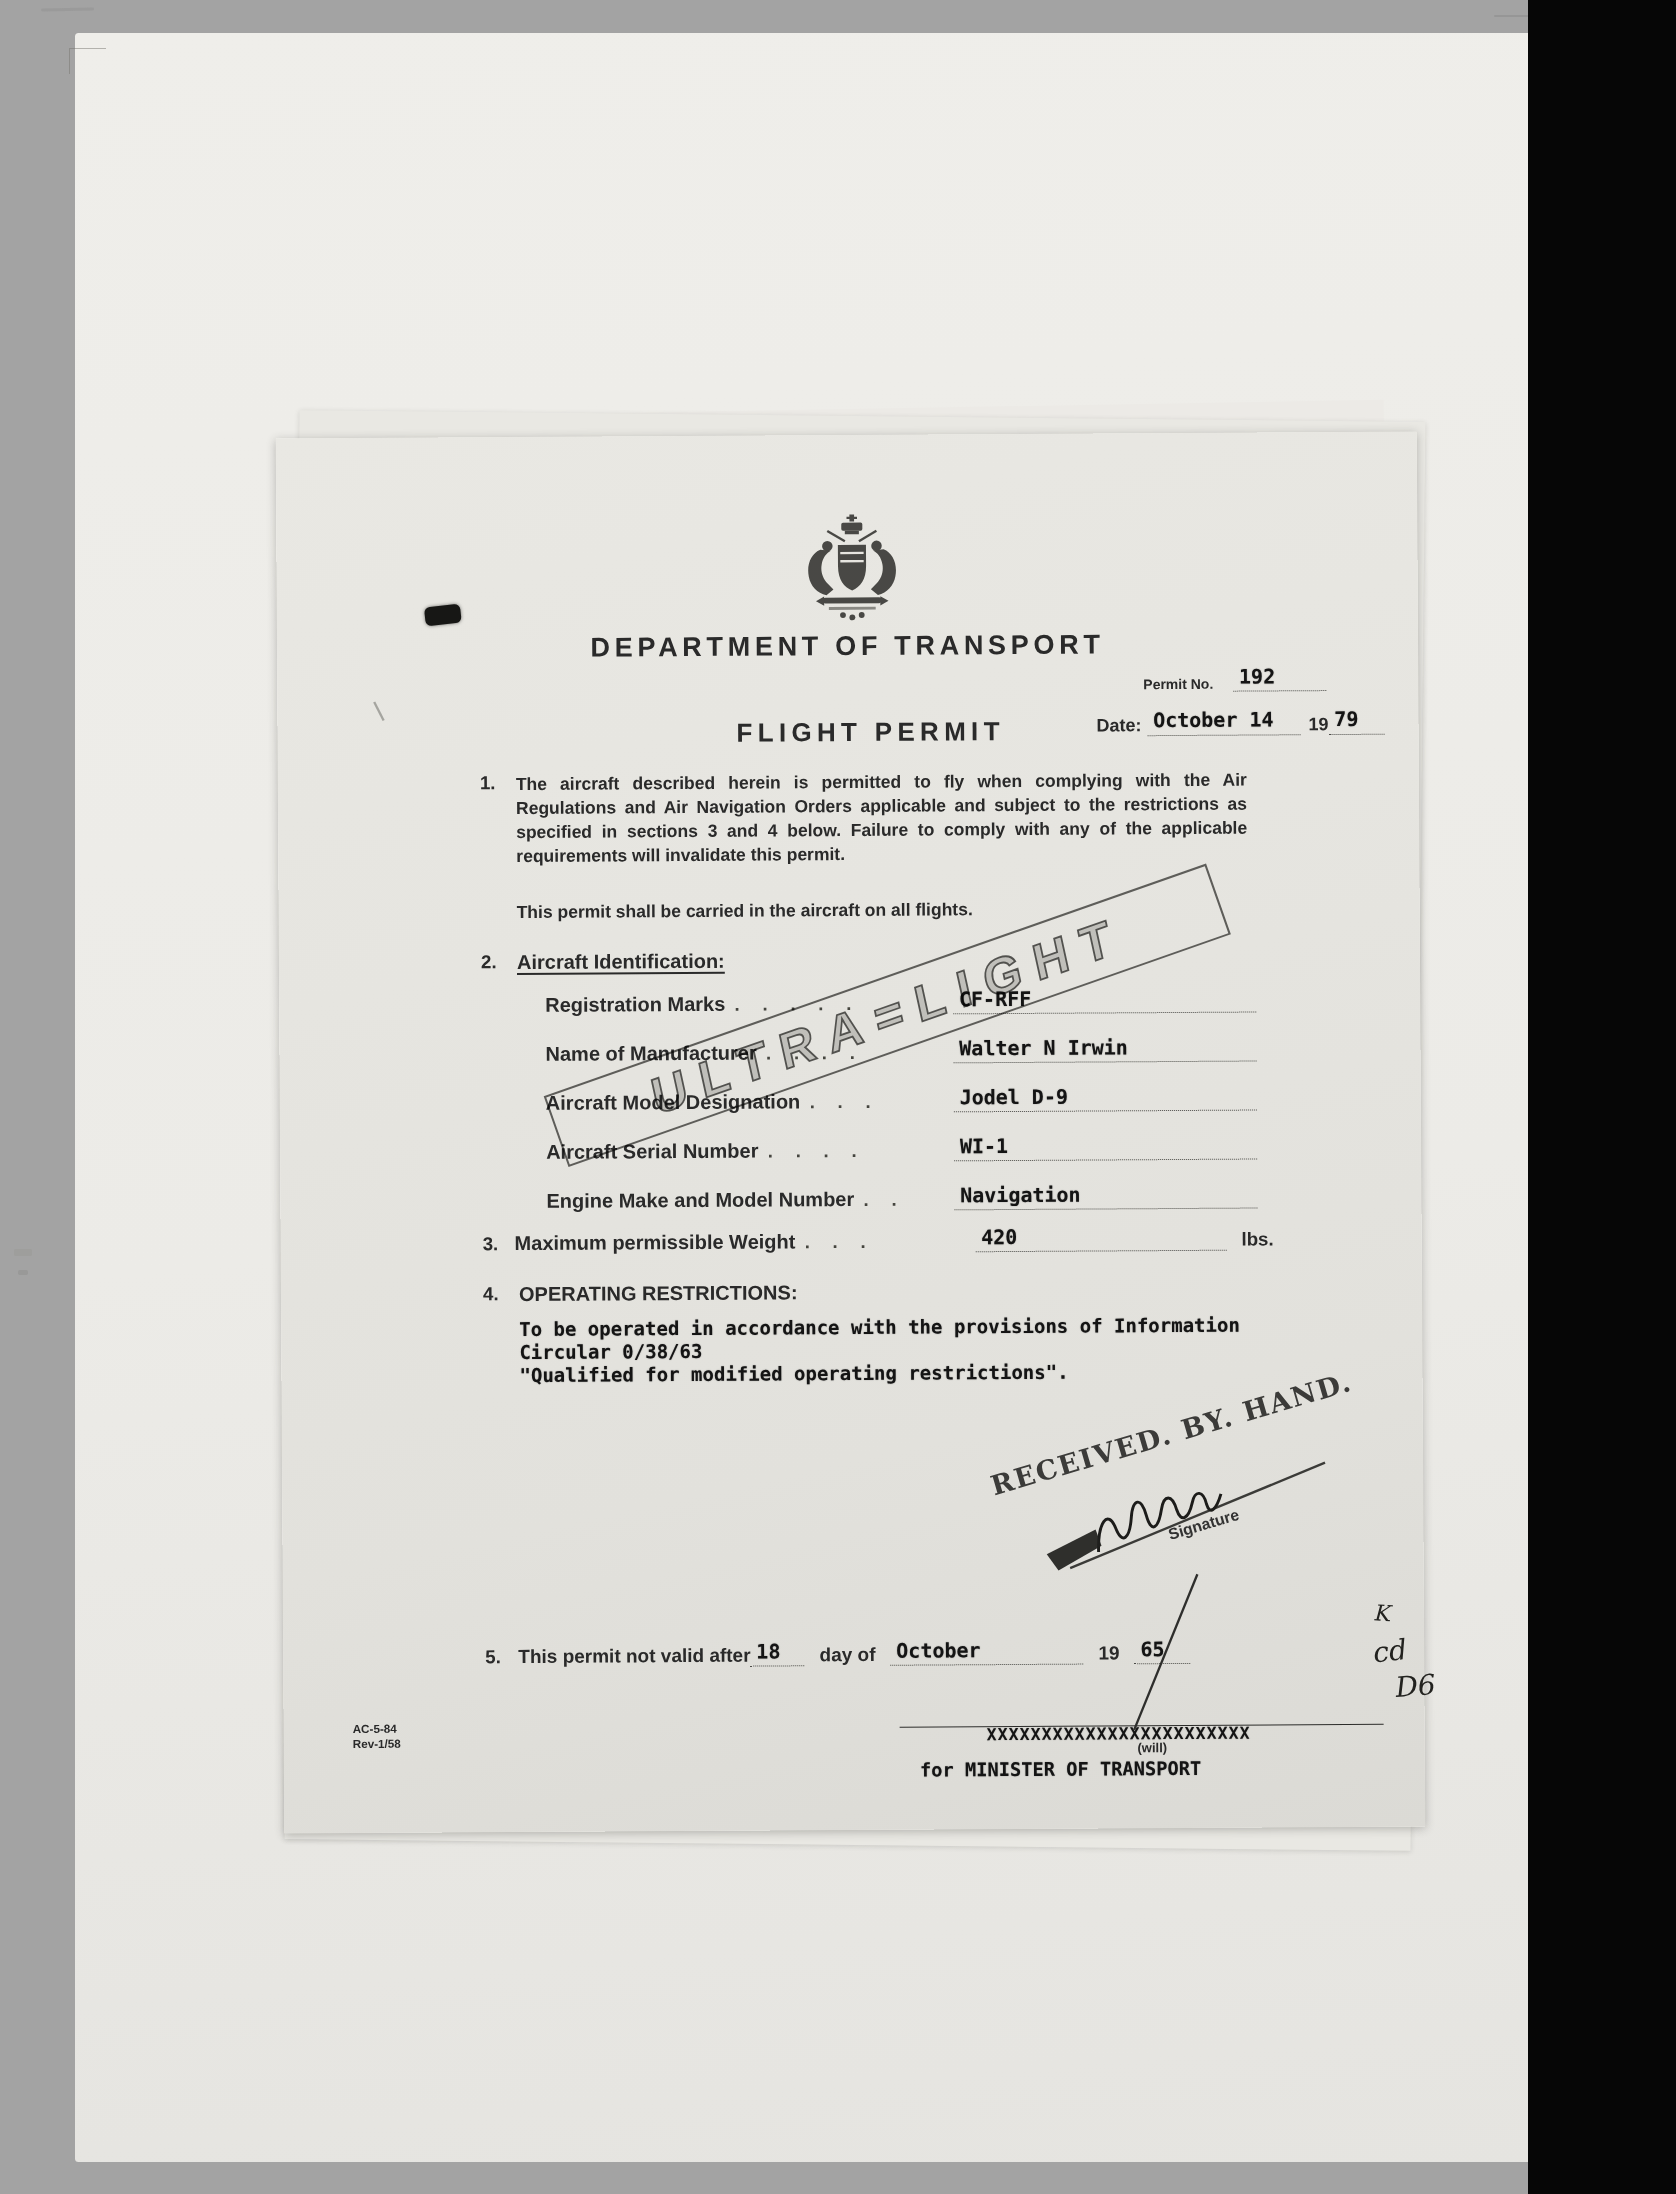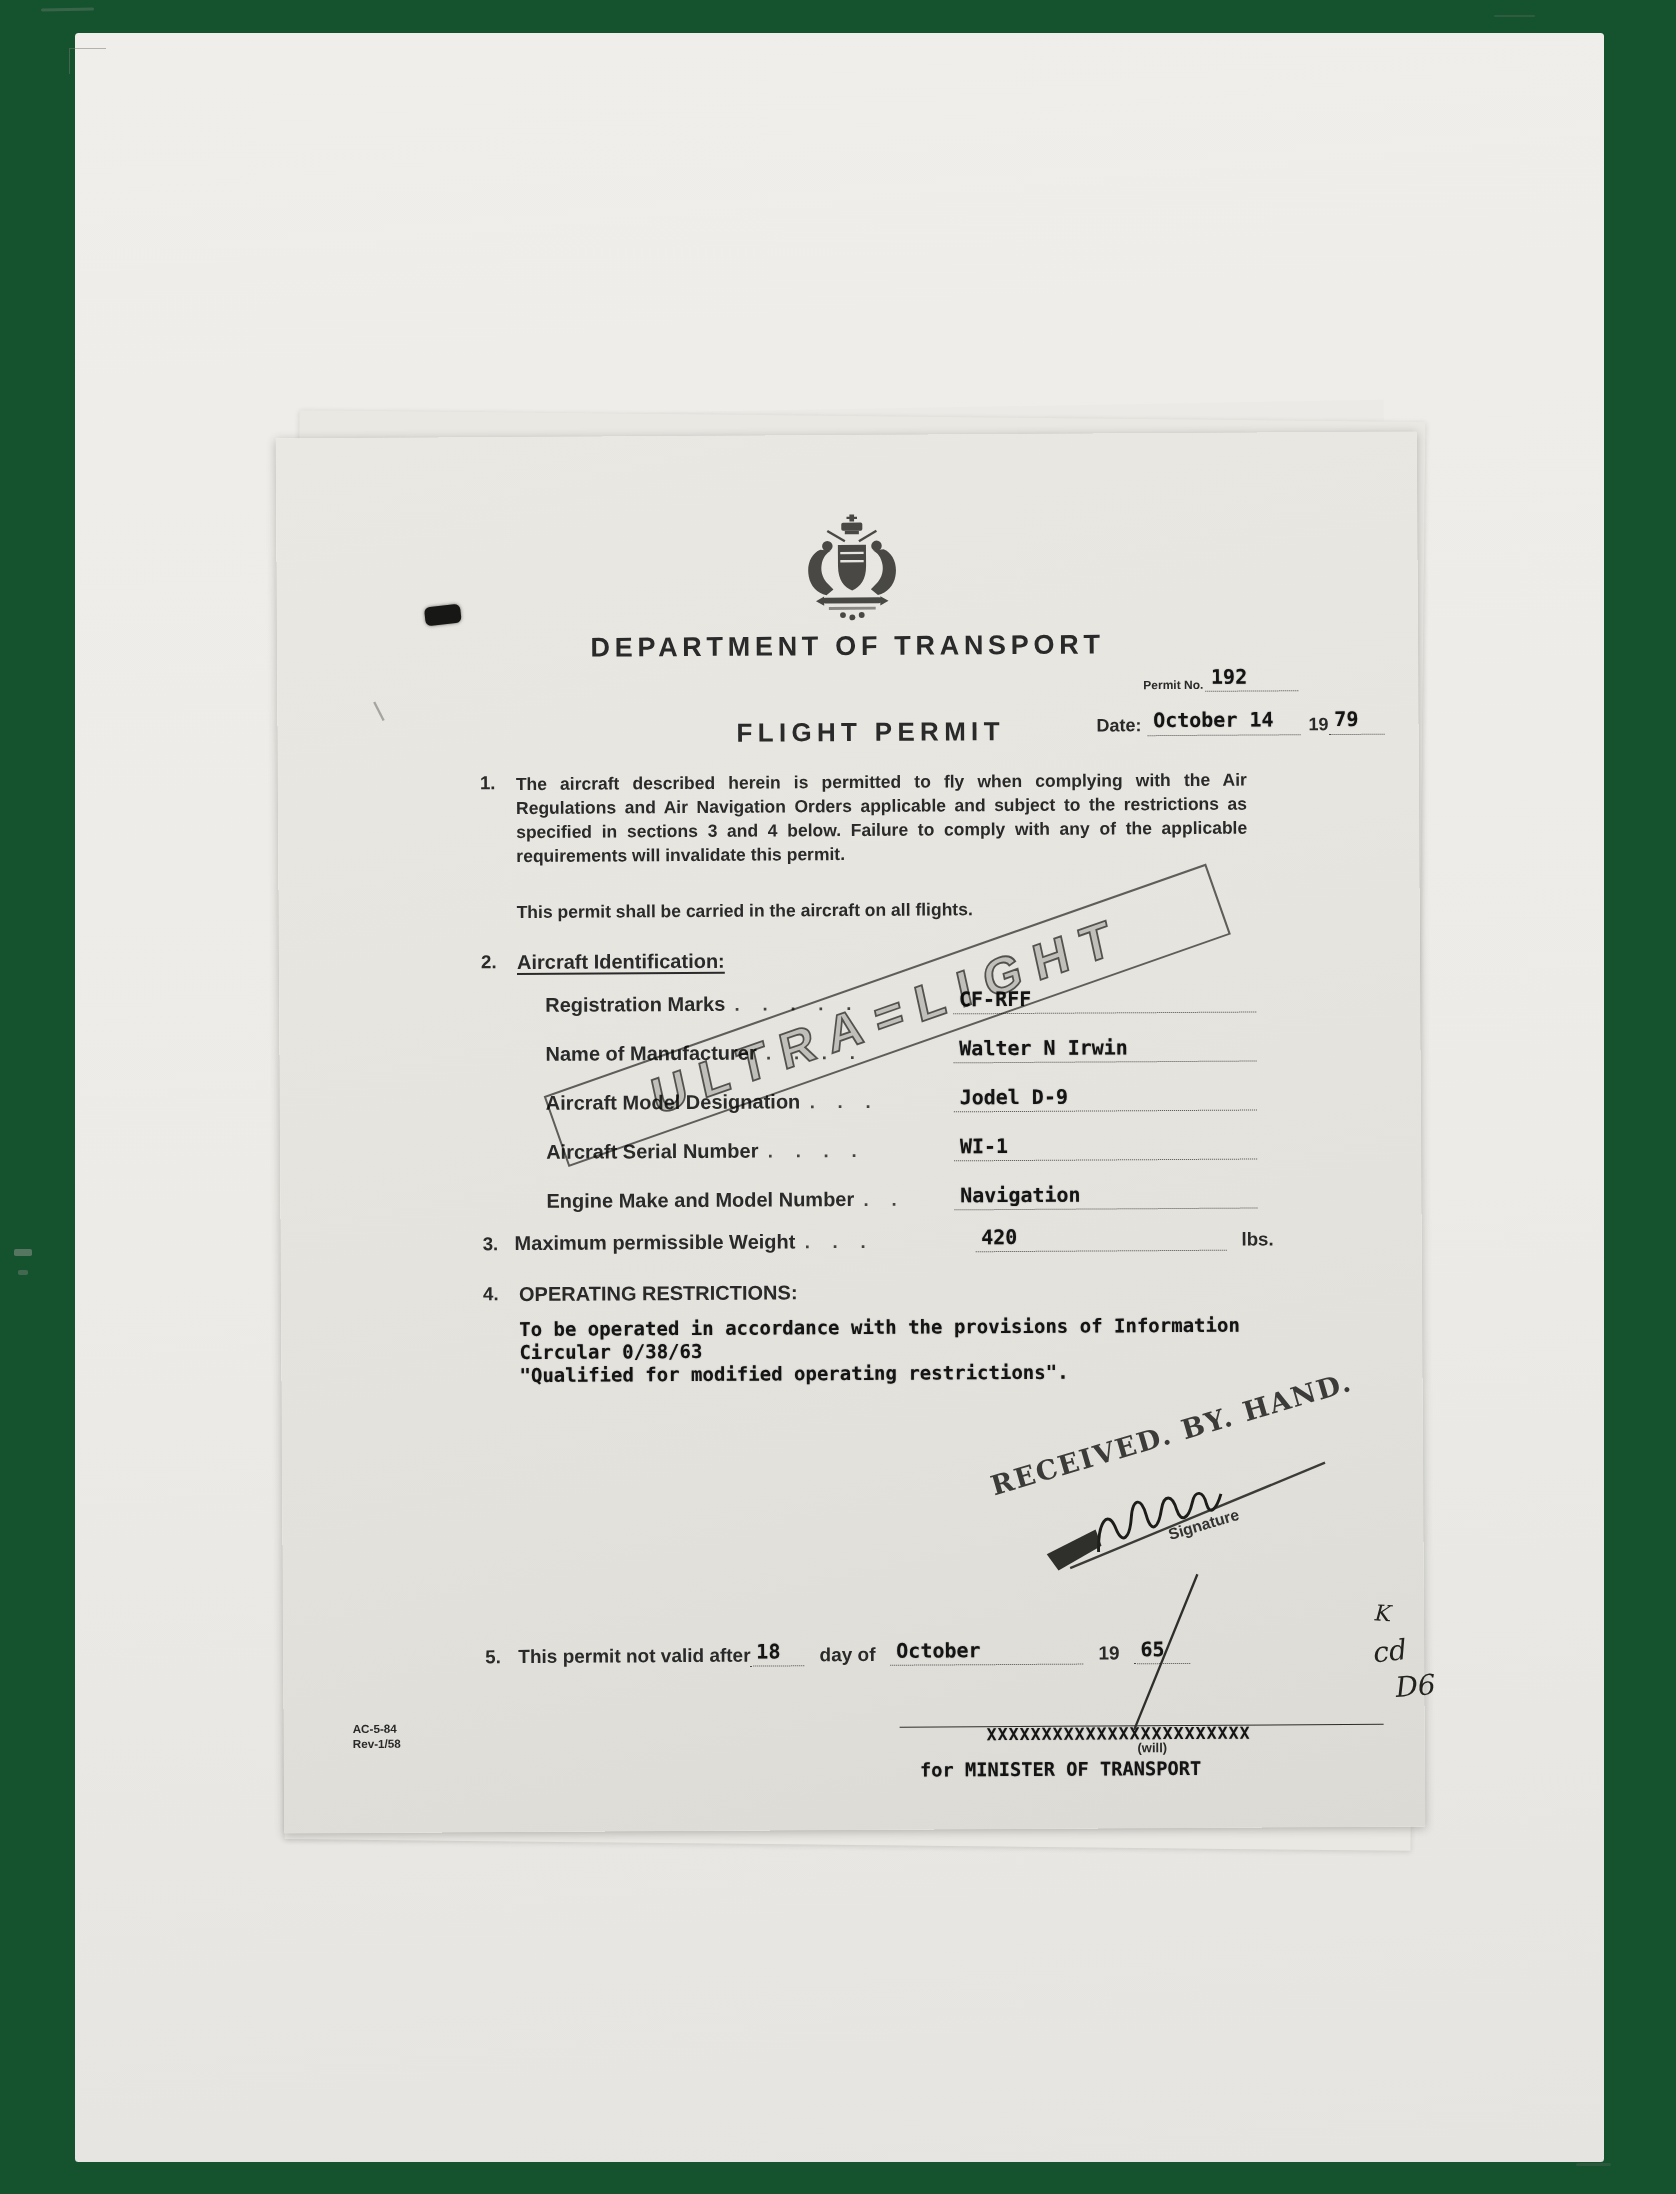--- a/index.html
+++ b/index.html
@@ -1,16 +1,16 @@
 <!DOCTYPE html>
 <html style="font-size:9.3px"><head>
 <meta charset="utf-8">
 <style>
   html,body{margin:0;padding:0;background:#060606;}
-  .canvas{position:relative;width:1676px;height:2194px;background:#14532d;overflow:hidden;
+  .canvas{position:relative;width:1528px;height:2194px;background:#a3a3a3;overflow:hidden;
           font-family:"Liberation Sans",sans-serif;}
 
   
   .noise{position:absolute;border-radius:1.8px;}
 
   
   .backing{position:absolute;left:75px;top:33px;width:1529px;height:2129px;border-radius:3.5px;
            background:linear-gradient(175deg,#efeeea 0%,#ecebe7 55%,#e5e4e0 100%);}
   .corner-mark{position:absolute;left:69px;top:48px;width:36px;height:24.5px;
                border-left:1.8px solid rgba(120,118,112,.5);border-top:1.8px solid rgba(120,118,112,.5);}
@@ -32,21 +32,21 @@
 
   .dotline{display:inline-block;border-bottom:1.8px dotted #4c4c48;position:relative;height:26px;}
   .dotline .typed{position:absolute;left:5.8px;bottom:2.3px;white-space:nowrap;font-size:20px;}
 
   .dept-title{position:absolute;left:0;top:196px;width:1141px;text-align:center;
               font-size:27px;letter-spacing:4.7px;}
   .flight-title{position:absolute;left:459px;top:282px;font-size:26px;letter-spacing:5.3px;}
 
   .flexrow{position:absolute;display:flex;align-items:flex-end;}
   .permit-no{left:866px;top:230px;height:29px;}
-  .permit-no .label{font-size:12px;margin-right:2px;}
+  .permit-no .label{font-size:14px;margin-right:20px;}
   .date-row{left:819px;top:271px;height:31.5px;}
   .date-row .label{font-size:18px;margin-right:5.8px;}
 
   .secnum{position:absolute;left:202px;font-size:18.7px;}
   .para{position:absolute;left:238px;top:335px;width:731px;font-size:17.5px;line-height:24px;
         text-align:justify;}
   .carry{position:absolute;left:238px;top:465px;font-size:17.5px;}
   .sec-title{position:absolute;left:238px;font-size:20px;}
   .underlined{text-decoration:underline;text-decoration-thickness:1.8px;text-underline-offset:3.5px;}
 

